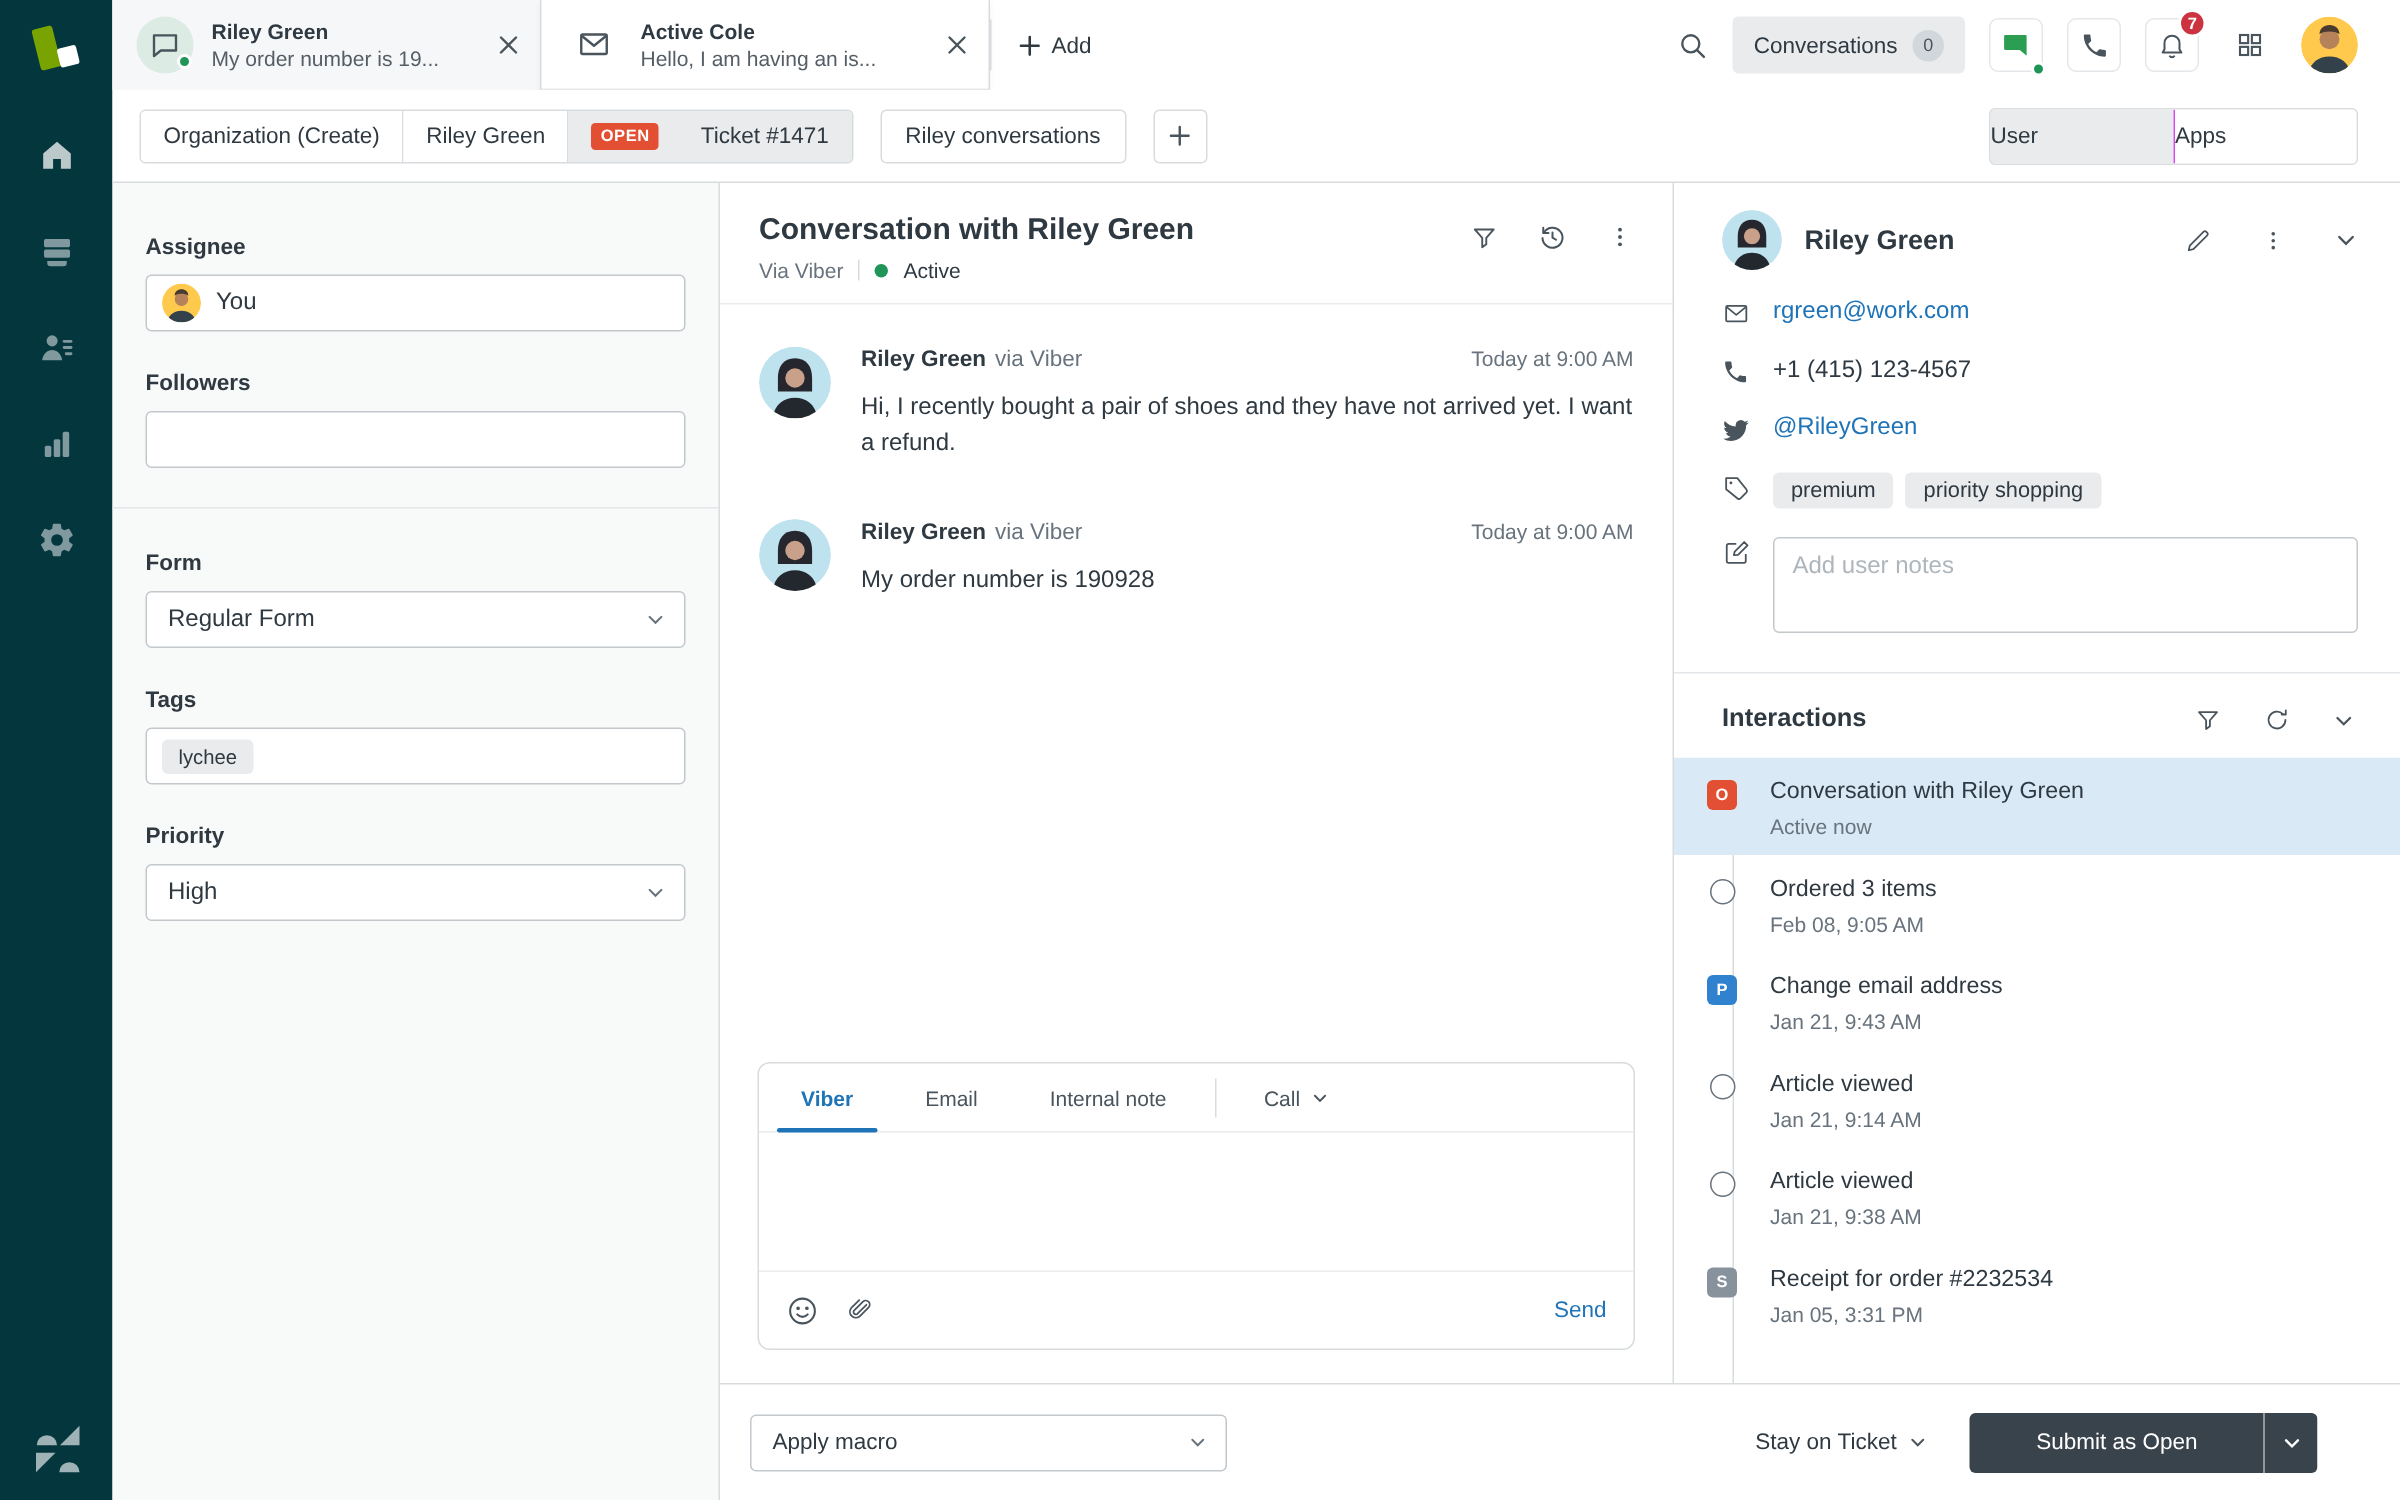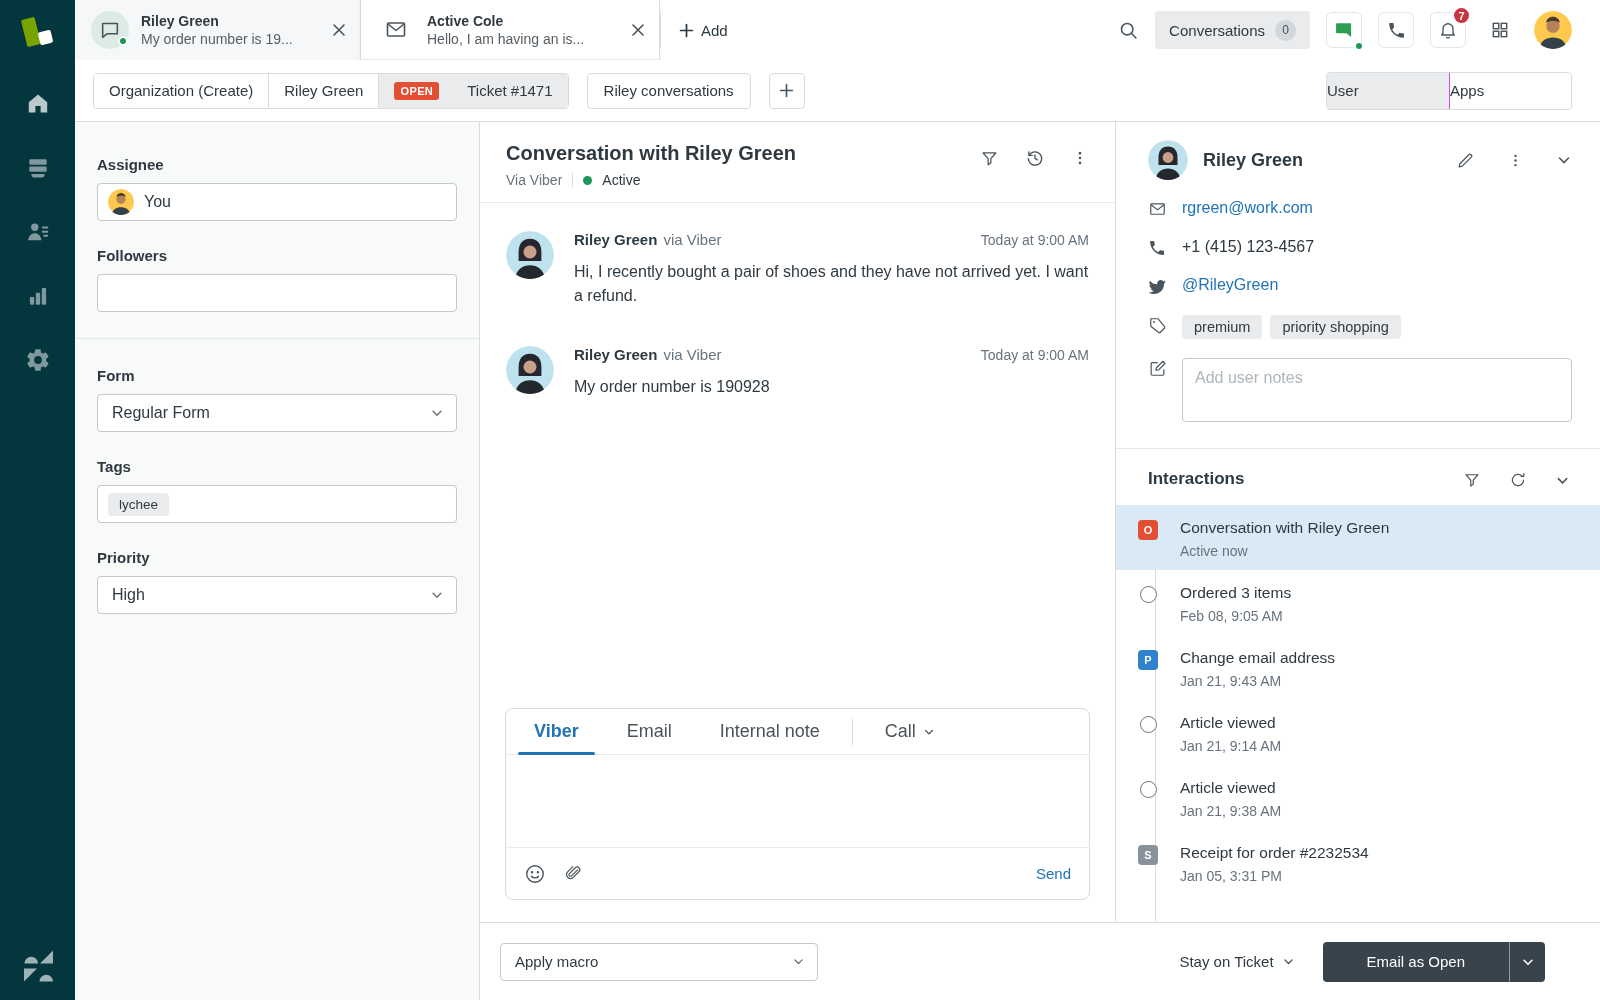--- a/index.html
+++ b/index.html
@@ -90,21 +90,21 @@
   .msg-body { margin-left:20px; flex:1; min-width:0; }
   .msg-top { display:flex; align-items:baseline; }
   .msg-author { font-weight:700; font-size:15px; color:#2f3941; }
   .msg-via { font-size:15px; color:#68737d; margin-left:6px; }
   .msg-time { margin-left:auto; font-size:14px; color:#68737d; }
   .msg-text { margin-top:12px; font-size:16px; line-height:24px; color:#2f3941; max-width:520px; }
 
   
   .composer { margin:0 25px 22px; border:1px solid #d8dcde; border-radius:8px; display:flex; flex-direction:column; background:#fff; }
   .ctabs { display:flex; align-items:center; height:46px; border-bottom:1px solid #e9ebed; padding:0 4px; }
-  .ctab { position:relative; height:100%; display:flex; align-items:center; padding:0 24px; font-size:18px; color:#49545c; cursor:pointer; }
+  .ctab { position:relative; height:100%; display:flex; align-items:center; padding:0 24px; font-size:14px; color:#49545c; cursor:pointer; }
   .ctab.active { color:#1f73b7; font-weight:700; }
   .ctab.active::after { content:""; position:absolute; left:8px; right:8px; bottom:-1px; height:3px; background:#1f73b7; border-radius:2px; }
   .ctab-div { width:1px; height:26px; background:#d8dcde; margin:0 8px; }
   .ctab .caret { margin-left:7px; display:flex; color:#49545c; }
   .cbody { height:92px; cursor:text; }
   .cfoot { border-top:1px solid #e9ebed; height:52px; display:flex; align-items:center; padding:0 18px; gap:18px; color:#49545c; }
   .cfoot .tool { cursor:pointer; display:flex; }
   .send { margin-left:auto; color:#1f73b7; font-size:15px; font-weight:500; cursor:pointer; }
 
   
@@ -666,21 +666,21 @@
           </div>
           <div class="stay">
             <span>Stay on Ticket</span>
             <span class="caret">
                 <svg width="13" height="13" viewBox="0 0 16 16" fill="none" stroke="currentColor" stroke-width="1.6" stroke-linecap="round">
                   <path d="m3.5 6 4.5 4.5L12.5 6"></path>
                 </svg>
               </span>
           </div>
           <div class="submit-group">
-            <div class="submit-main">Email as Open</div>
+            <div class="submit-main">Submit as Open</div>
             <div class="submit-caret">
               <svg width="14" height="14" viewBox="0 0 16 16" fill="none" stroke="currentColor" stroke-width="1.8" stroke-linecap="round">
                   <path d="m3.5 6 4.5 4.5L12.5 6"></path>
                 </svg>
             </div>
           </div>
         </div>
       </div>
     </div>
   </div>

